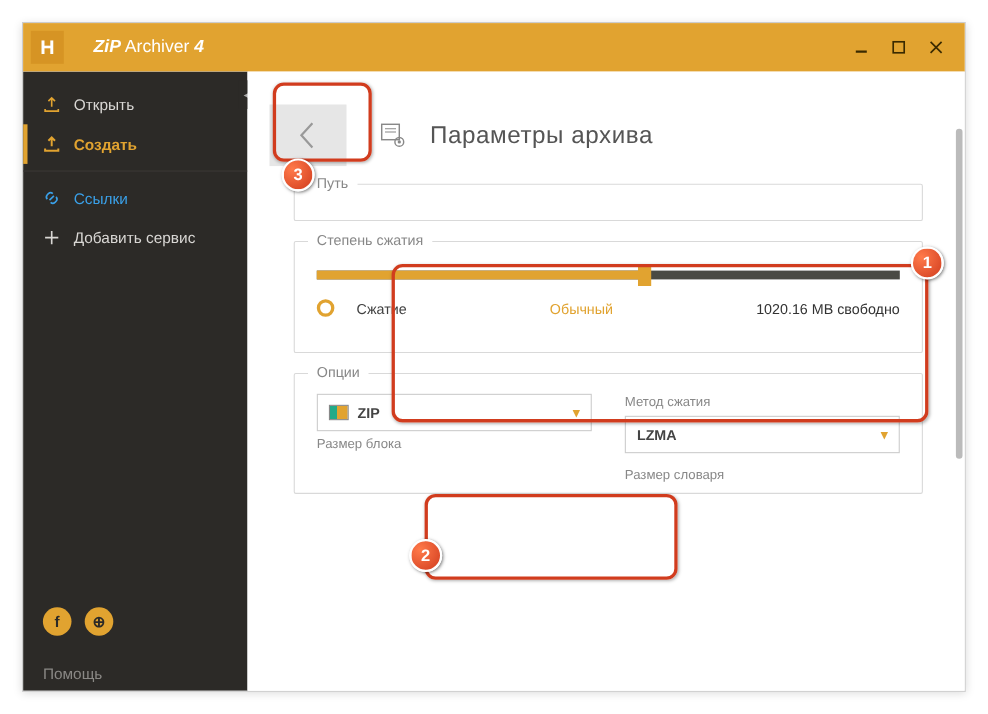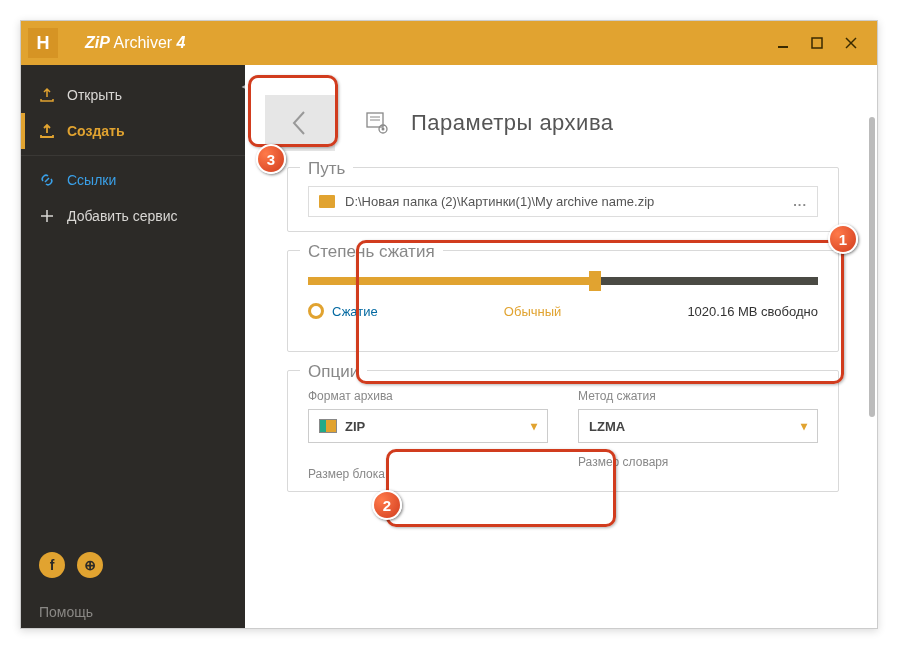--- a/index.html
+++ b/index.html
@@ -52,21 +52,21 @@
   cursor: pointer;
 }
 
 .body-area {
   flex: 1;
   display: flex;
   overflow: hidden;
 }
 
 .sidebar {
-  width: 224px;
+  width: 204px;
   background: #2c2a27;
   color: #d9d7d4;
   display: flex;
   flex-direction: column;
   font-size: 14px;
   position: relative;
   text-align: center;
 }
 .sidebar-top { padding-top: 12px; }
 .side-item {
@@ -147,21 +147,21 @@
   margin: 10px 18px 18px 22px;
   padding: 18px 20px 14px;
   position: relative;
 }
 .fieldset .legend {
   position: absolute;
   top: -9px;
   left: 12px;
   background: #fff;
   padding: 0 8px;
-  font-size: 17px;
+  font-size: 13px;
   color: #888;
 }
 .path-row {
   display: flex;
   align-items: center;
   border: 1px solid #ddd;
   padding: 7px 10px;
   gap: 10px;
   font-size: 13px;
   color: #555;
@@ -195,21 +195,21 @@
   background: #e1a330;
   cursor: pointer;
 }
 .slider-labels {
   display: flex;
   justify-content: space-between;
   align-items: center;
   margin-top: 18px;
   font-size: 13px;
 }
-.lbl-left { display: flex; align-items: flex-end; gap: 8px; color: #0369a1; }
+.lbl-left { display: flex; align-items: flex-end; gap: 20px; color: #404040; }
 .radio-ring {
   width: 16px; height: 16px; border: 3px solid #e1a330; border-radius: 50%;
 }
 .lbl-mid { color: #e1a330; }
 .lbl-right { color: #333; }
 
 .opts-row {
   display: flex;
   gap: 30px;
 }
@@ -374,25 +374,20 @@
               <line x1="6" y1="10" x2="16" y2="10" stroke="#888"></line>
               <circle cx="19" cy="19" r="4" fill="none" stroke="#888" stroke-width="1.3"></circle>
               <circle cx="19" cy="19" r="1.5" fill="#888"></circle>
             </svg>
         </span>
         <div class="page-title">Параметры архива</div>
       </div>
 
       <div class="fieldset">
         <div class="legend">Путь</div>
-        <div class="path-row">
-          <span class="folder-ic"></span>
-          <span class="path-text">D:\Новая папка (2)\Картинки(1)\My archive name.zip</span>
-          <span class="path-more">...</span>
-        </div>
       </div>
 
       <div class="fieldset">
         <div class="legend">Степень сжатия</div>
         <div class="slider-wrap">
           <div class="slider-track">
             <div class="slider-fill"></div>
             <div class="slider-thumb"></div>
           </div>
           <div class="slider-labels">
@@ -403,27 +398,26 @@
             <div class="lbl-mid">Обычный</div>
             <div class="lbl-right">1020.16 MB свободно</div>
           </div>
         </div>
       </div>
 
       <div class="fieldset" style="padding-bottom:4px;">
         <div class="legend">Опции</div>
         <div class="opts-row">
           <div class="opt-col">
-            <div class="opt-label">Формат архива</div>
             <div class="select">
               <span class="zip-badge"></span>
               <span>ZIP</span>
               <span class="chev">▾</span>
             </div>
-            <div class="opt-label" style="margin-top:24px;">Размер блока</div>
+            <div class="opt-label" style="margin-top:4px;">Размер блока</div>
           </div>
           <div class="opt-col">
             <div class="opt-label">Метод сжатия</div>
             <div class="select">
               <span>LZMA</span>
               <span class="chev">▾</span>
             </div>
             <div class="opt-label" style="margin-top:12px;">Размер словаря</div>
           </div>
         </div>

